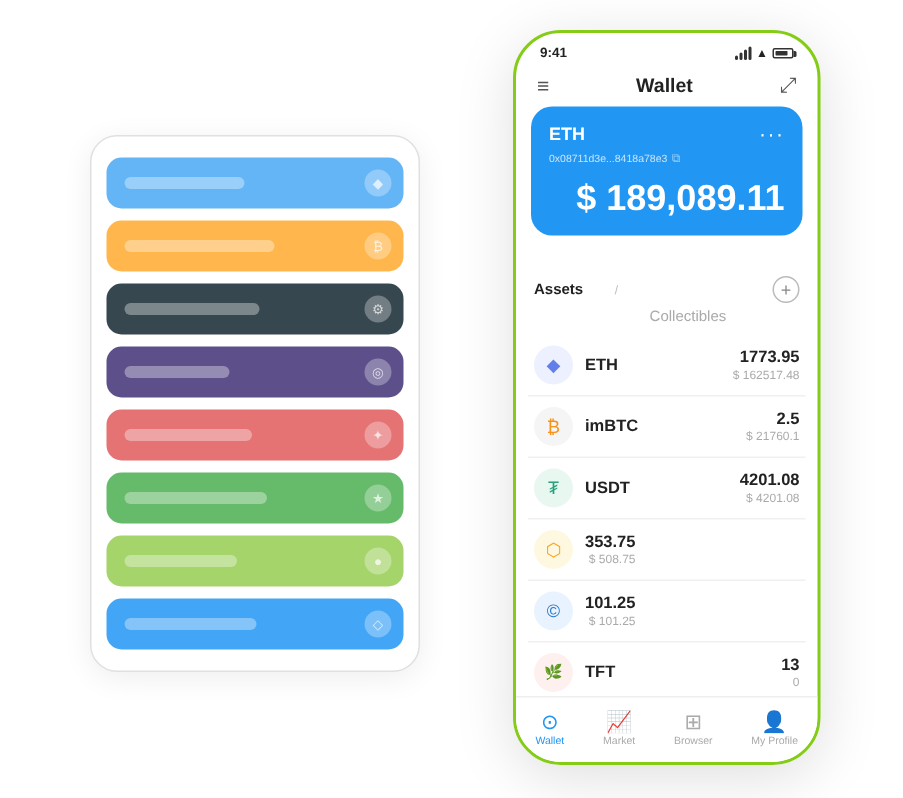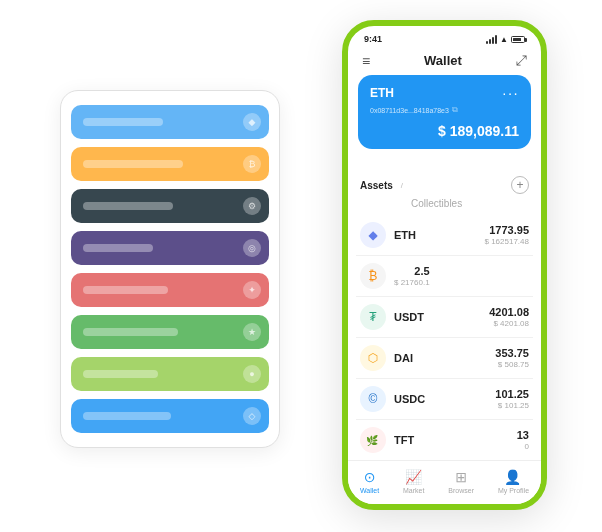--- a/index.html
+++ b/index.html
@@ -63,21 +63,21 @@
 
     
     .phone {
       position: absolute;
       right: 55px;
       top: 20px;
       width: 205px;
       height: 490px;
       background: #fff;
       border-radius: 32px;
-      border: 6px solid #84cc16;
+      border: 2px solid #84cc16;
       box-shadow: 0 8px 40px rgba(0,0,0,0.13);
       overflow: hidden;
       display: flex;
       flex-direction: column;
     }
 
     
     .status-bar {
       display: flex;
       justify-content: space-between;
@@ -189,36 +189,36 @@
       margin-bottom: 8px;
     }
 
     .eth-address-copy {
       display: inline-flex;
       align-items: center;
       gap: 3px;
     }
 
     .eth-balance {
-      font-size: 14px;
+      font-size: 24px;
       font-weight: 700;
       text-align: right;
     }
 
     
     .assets-header {
       display: flex;
       justify-content: space-between;
       align-items: center;
       padding: 4px 12px 6px;
     }
 
     .assets-tabs {
       display: flex;
-      gap: 8px;
+      gap: 21px;
       align-items: center;
       font-size: 10px;
     }
 
     .assets-tab-active {
       color: #222;
       font-weight: 600;
     }
 
     .assets-tab-sep {
@@ -421,44 +421,43 @@
   <div class="asset-row">
         <div class="asset-icon" style="background: rgb(236, 240, 255); color: rgb(98, 126, 234); font-size: 12px;">◆</div>
         <div class="asset-name">ETH</div>
         <div class="asset-amounts">
           <div class="asset-amount">1773.95</div>
           <div class="asset-usd">$ 162517.48</div>
         </div>
       </div>
       <div class="asset-row">
         <div class="asset-icon" style="background: rgb(245, 245, 245); color: rgb(247, 147, 26); font-size: 12px;">₿</div>
+        <div class="asset-name">imBTC</div>
         <div class="asset-amounts">
           <div class="asset-amount">2.5</div>
           <div class="asset-usd">$ 21760.1</div>
         </div>
       </div>
       <div class="asset-row">
         <div class="asset-icon" style="background: rgb(232, 247, 240); color: rgb(38, 161, 123); font-size: 12px;">₮</div>
         <div class="asset-name">USDT</div>
         <div class="asset-amounts">
           <div class="asset-amount">4201.08</div>
           <div class="asset-usd">$ 4201.08</div>
         </div>
       </div>
       <div class="asset-row">
         <div class="asset-icon" style="background: rgb(255, 248, 225); color: rgb(245, 166, 35); font-size: 12px;">⬡</div>
-        <div class="asset-name">DAI</div>
         <div class="asset-amounts">
           <div class="asset-amount">353.75</div>
           <div class="asset-usd">$ 508.75</div>
         </div>
       </div>
       <div class="asset-row">
         <div class="asset-icon" style="background: rgb(232, 243, 255); color: rgb(39, 117, 202); font-size: 12px;">©</div>
-        <div class="asset-name">USDC</div>
         <div class="asset-amounts">
           <div class="asset-amount">101.25</div>
           <div class="asset-usd">$ 101.25</div>
         </div>
       </div>
       <div class="asset-row">
         <div class="asset-icon" style="background: rgb(255, 240, 240); color: rgb(232, 64, 64); font-size: 10px;">🌿</div>
         <div class="asset-name">TFT</div>
         <div class="asset-amounts">
           <div class="asset-amount">13</div>

